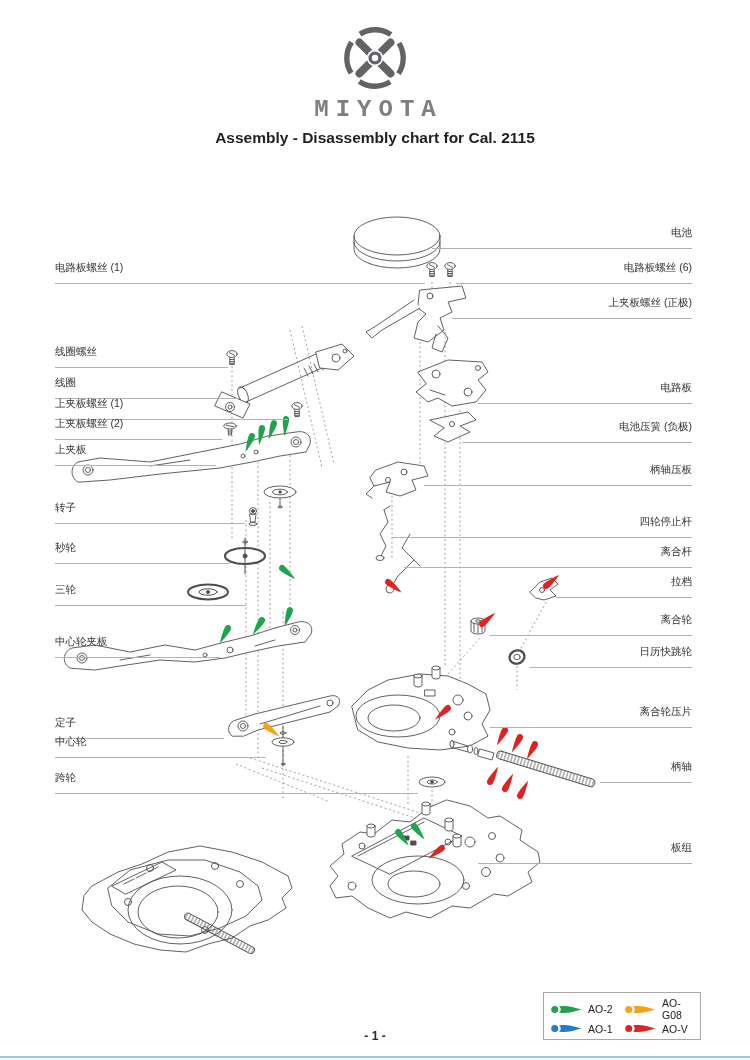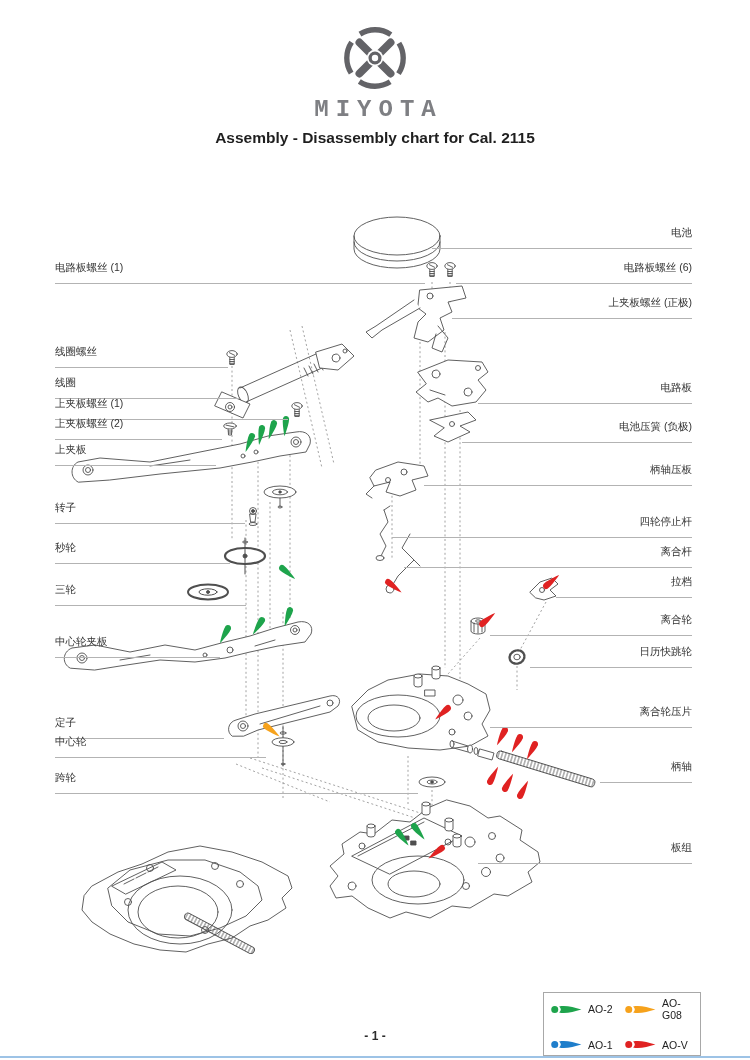--- a/index.html
+++ b/index.html
@@ -10,21 +10,21 @@
   .logo-text{display:block;margin-top:2px;font-size:24px;font-weight:bold;letter-spacing:7px;
              color:#7e7f83;text-indent:7px;}
   .doc-title{position:absolute;left:0;top:129px;width:750px;text-align:center;
              font-size:15.5px;font-weight:bold;color:#1f1f1f;}
   .diagram-svg{position:absolute;left:0;top:0;width:750px;height:1060px;}
   .lbl{position:absolute;font-size:10.5px;color:#333;border-bottom:1px solid #b3b3b3;
        padding-bottom:9px;line-height:13px;height:13px;white-space:nowrap;}
   .lbl.left{left:55px;text-align:left;}
   .lbl.right{text-align:right;}
   .legend{position:absolute;left:543px;top:992px;width:158px;border:1px solid #a8a8a8;
-          background:#fff;display:grid;grid-template-columns:1fr 1fr;gap:17px 4px;
+          background:#fff;display:grid;grid-template-columns:1fr 1fr;gap:1px 4px;
           padding:4px 6px;box-sizing:border-box;}
   .legend-item{display:flex;align-items:center;gap:4px;font-size:10.5px;color:#222;}
   .legend-item svg{width:34px;height:13px;flex:0 0 auto;}
   .page-num{position:absolute;left:0;top:1029px;width:750px;text-align:center;
             font-size:12px;font-weight:600;color:#2b2b2b;}
   .footer-rule{position:absolute;left:0;top:1056px;width:750px;height:2px;background:#9dc3e6;}
 </style>
 </head>
 <body>
 

